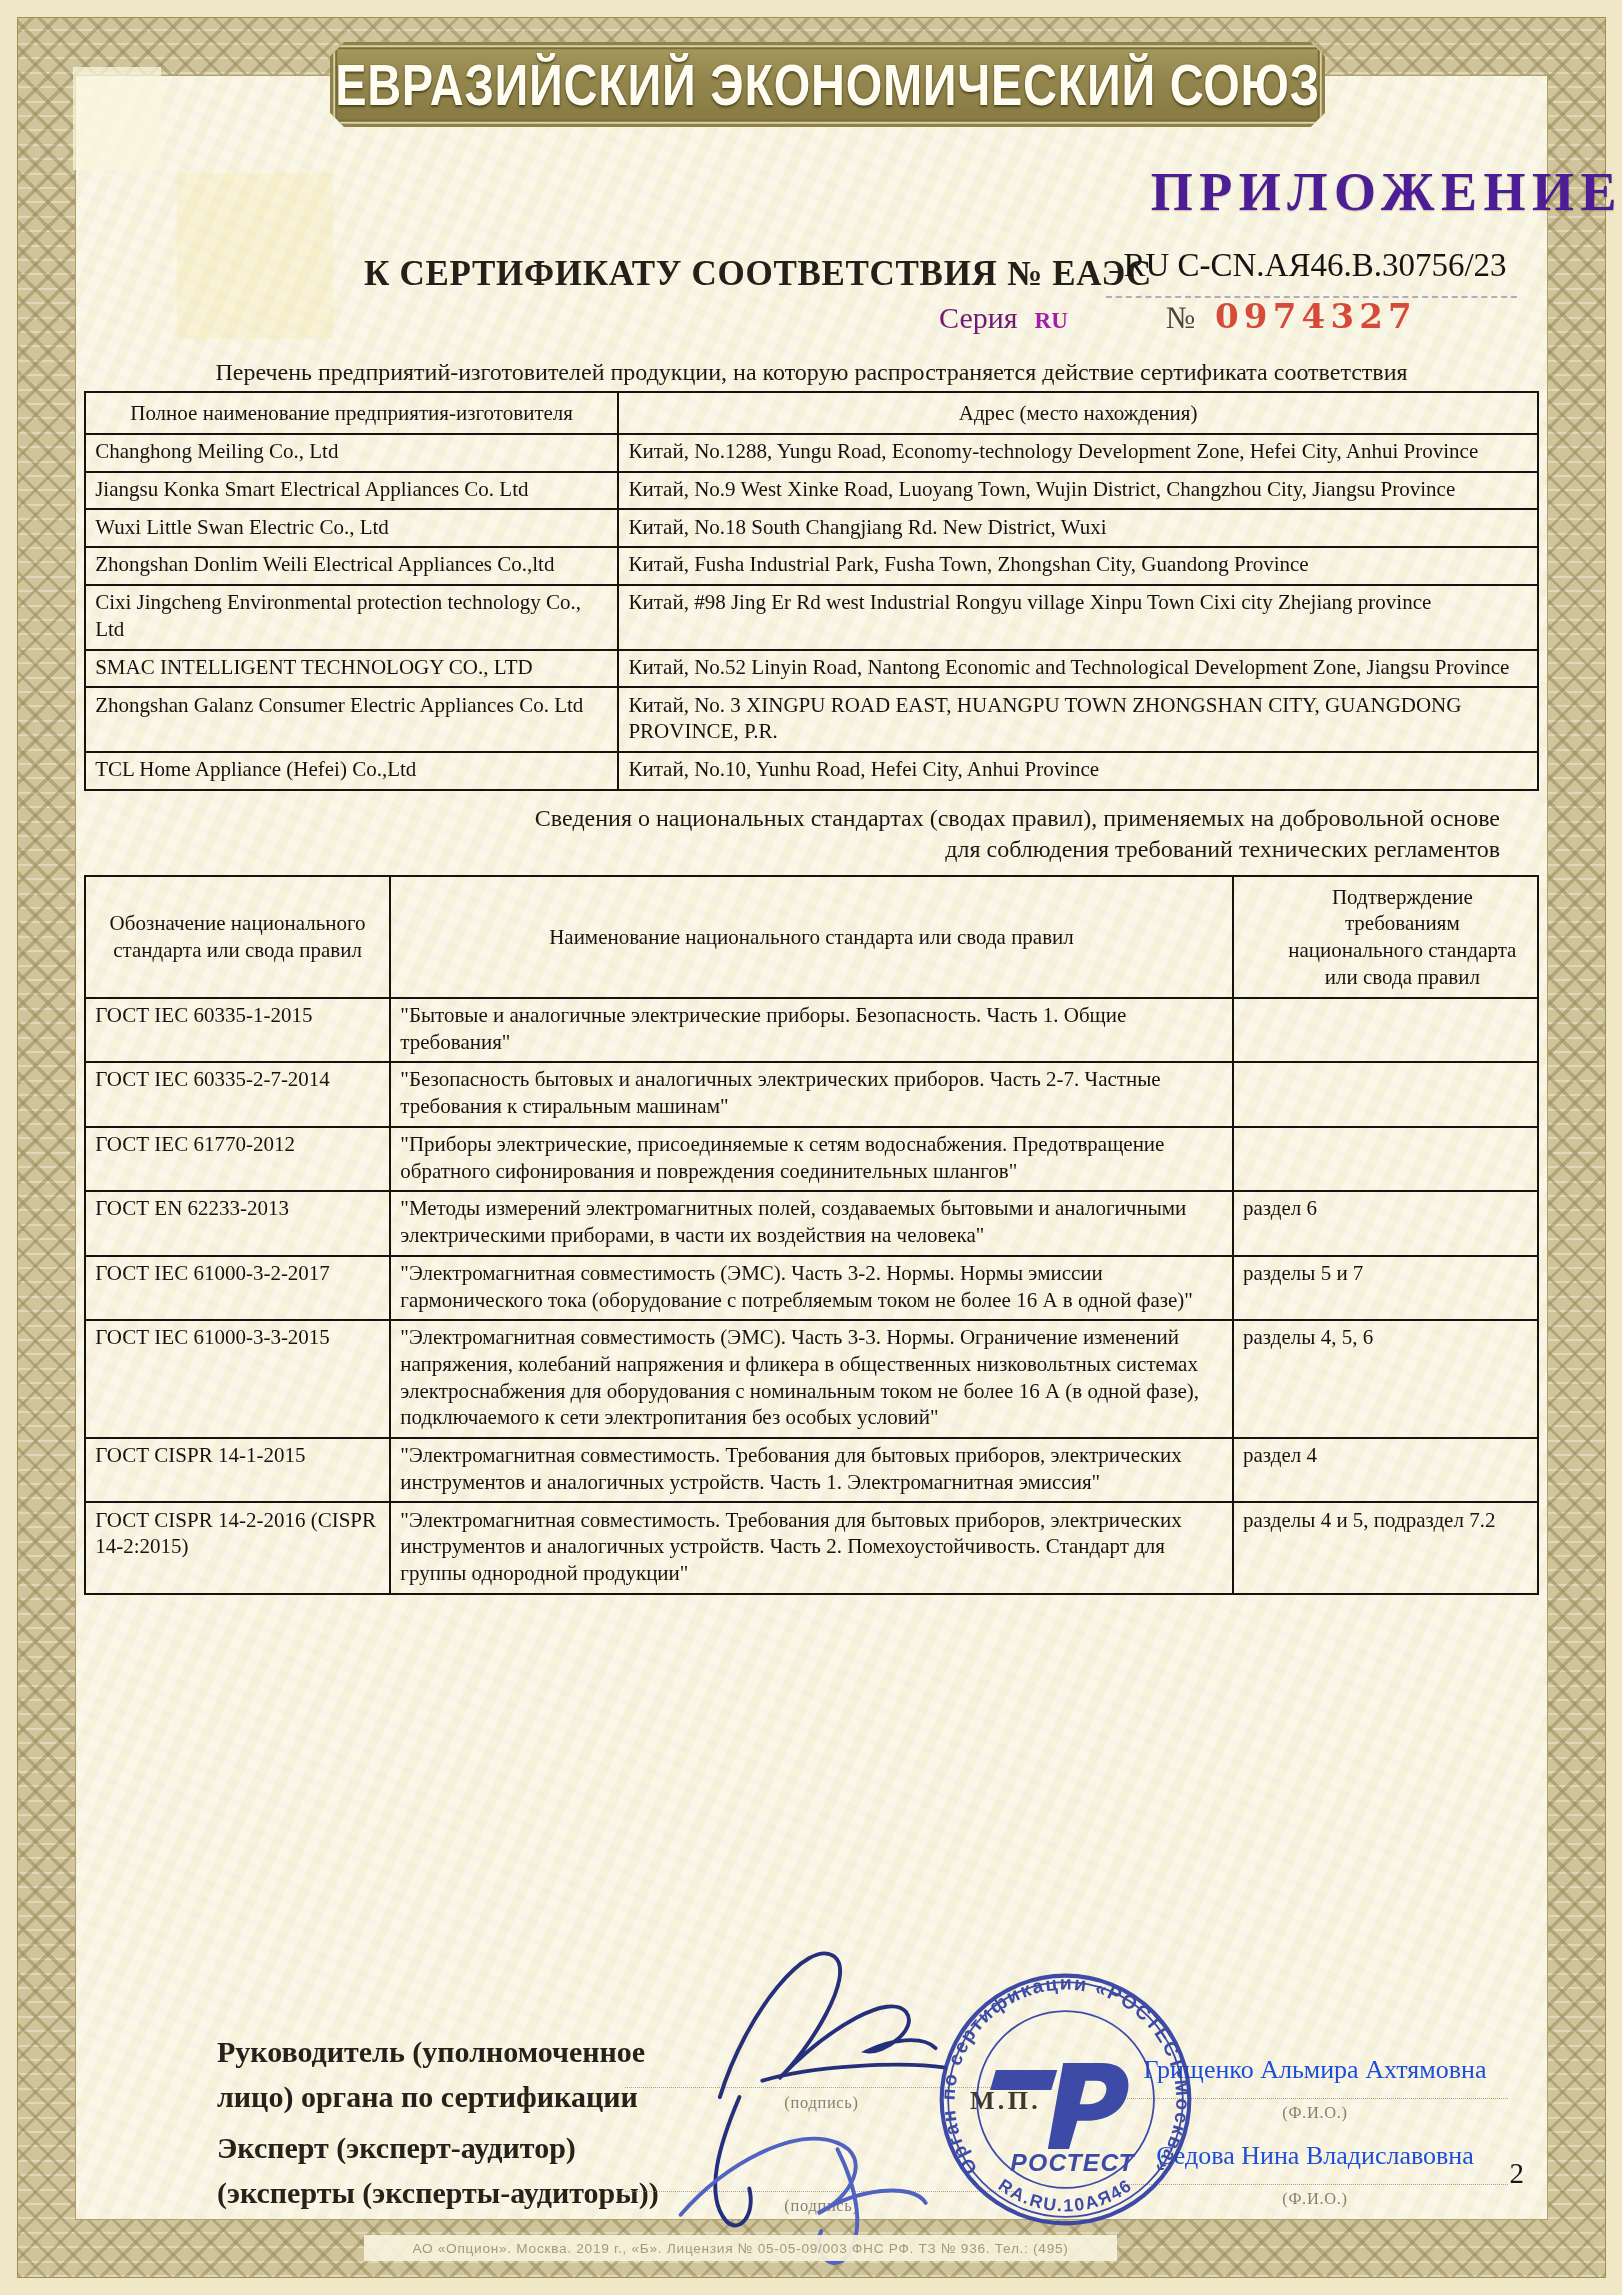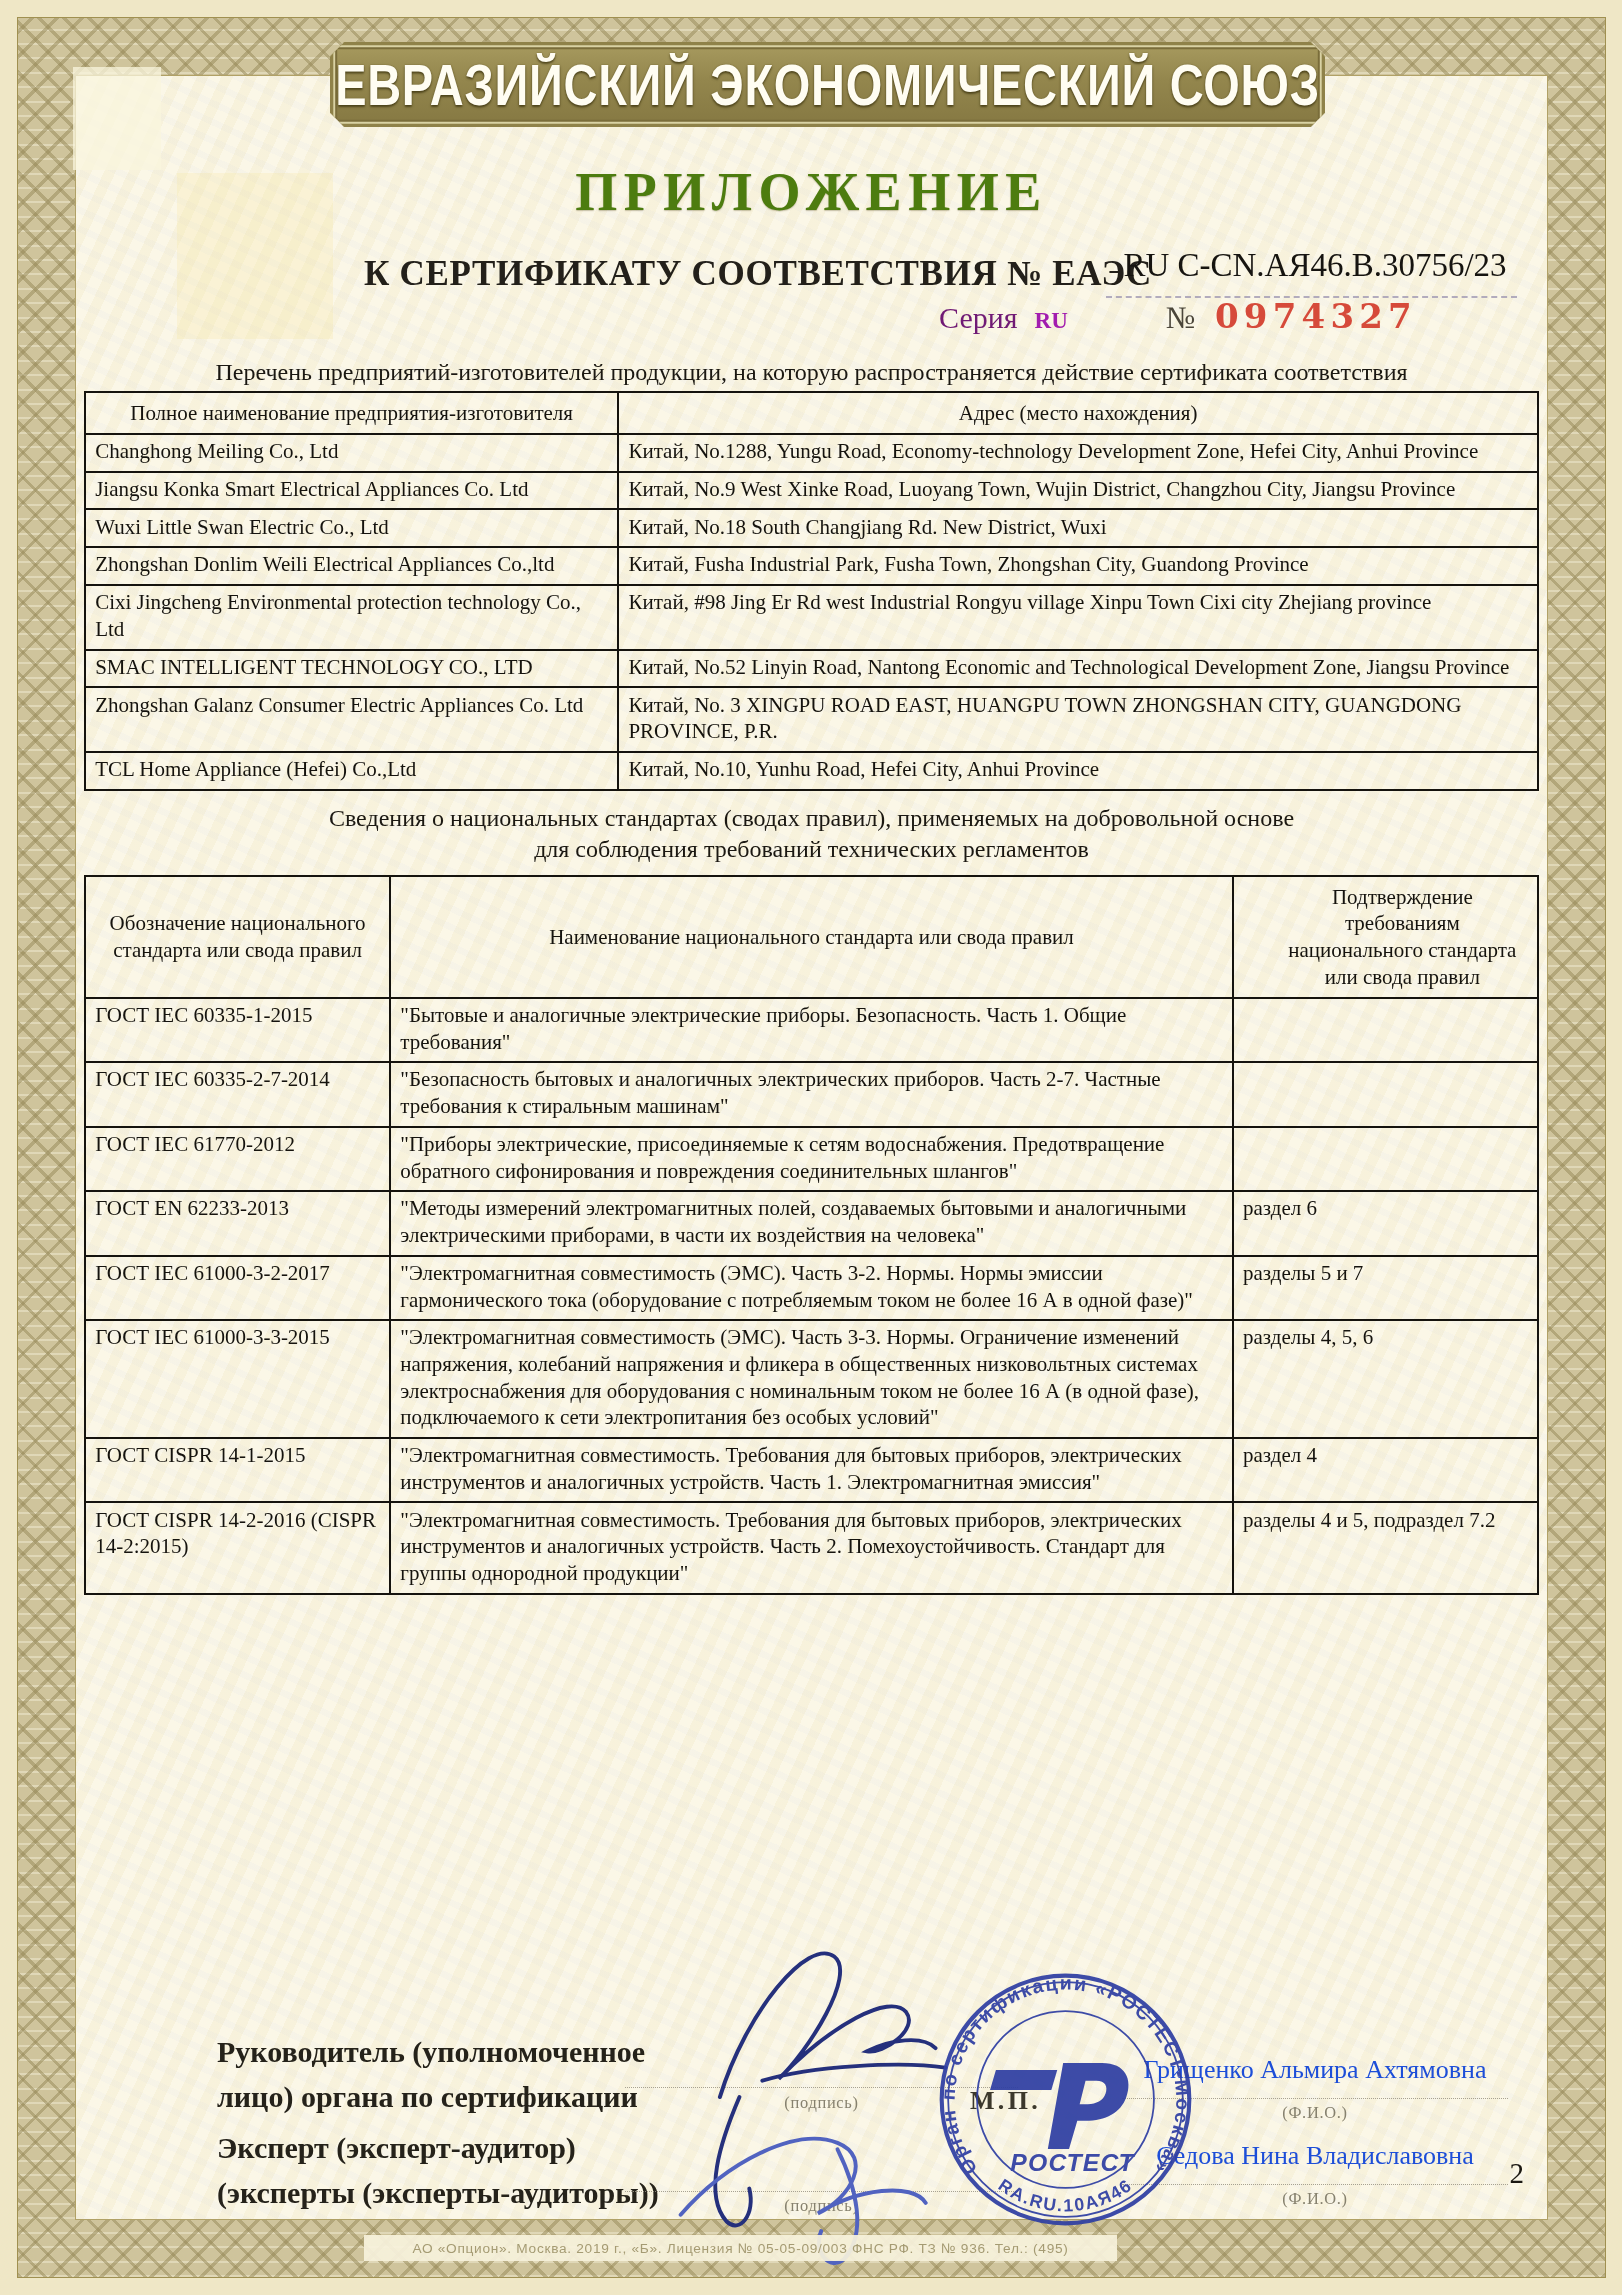--- a/index.html
+++ b/index.html
@@ -39,42 +39,42 @@
     display:flex;align-items:center;justify-content:center;
   }
   .banner-text{
     display:inline-block;font-family:"Liberation Sans",sans-serif;font-weight:700;
     font-size:47px;letter-spacing:0.7px;color:#fffdf2;white-space:nowrap;
     transform:scaleY(1.22);
     text-shadow:0 2px 2px rgba(58,50,14,.75),0 0 1.3px #6c5f2c;
   }
 
   .doc-title{
-    position:absolute;top:161px;left:0;right:0;text-align:center;
-    font-size:54px;font-weight:700;letter-spacing:6.5px;color:#4d7c0f;
+    position:absolute;top:161px;left:0;right:0;text-align:right;
+    font-size:54px;font-weight:700;letter-spacing:6.5px;color:#4c1d95;
     text-shadow:0 1.3px 1.3px rgba(96,86,42,.35);
   }
   .cert-label{position:absolute;left:364px;top:254px;font-size:35px;font-weight:700;letter-spacing:0.7px;color:#23201a;}
   .cert-number{position:absolute;left:1112px;top:247px;width:406px;text-align:center;font-size:33px;color:#161410;white-space:nowrap;}
   .cert-underline{position:absolute;left:1106px;top:296px;width:411px;border-top:2px dashed #9b94b0;opacity:.75;}
   .series-row{position:absolute;left:939px;top:296px;display:flex;align-items:baseline;white-space:nowrap;}
   .series-label{font-size:30px;color:#701a75;}
   .series-value{font-size:23px;font-weight:700;color:#a21caf;margin-left:17px;}
   .no-sign{font-size:31px;color:#4b463a;margin-left:98px;}
   .blank-number{font-family:"DejaVu Serif",serif;font-size:34px;font-weight:700;color:#d64a3a;letter-spacing:5.2px;margin-left:19.6px;}
 
   .intro1{position:absolute;top:359px;left:118px;right:118px;text-align:center;font-size:24px;color:#1b1812;}
 
   .flow{position:absolute;top:391px;left:84px;width:1455px;}
   table{width:100%;border-collapse:collapse;font-size:21px;line-height:1.27;color:#15130e;}
   td,th{border:2px solid #15130e;padding:3.3px 9.2px 5.9px;vertical-align:top;text-align:left;font-weight:400;}
   th{text-align:center;vertical-align:middle;padding:6.5px 9.2px;}
   .t1-c1{width:36.7%;} .t1-c2{width:63.3%;}
   .t2-c1{width:21%;} .t2-c2{width:58%;} .t2-c3{width:21%;padding-left:43px;}
-  .intro2{margin:11.8px 39px 9.2px;text-align:center;font-size:24px;line-height:1.32;}
+  .intro2{margin:11.8px 39px 9.2px;text-align:right;font-size:24px;line-height:1.32;}
 
   
   .sig-label{position:absolute;left:217px;width:478px;font-weight:700;font-size:30px;line-height:1.5;color:#25221a;}
   .lbl-head{top:2029px;}
   .lbl-expert{top:2125px;}
   .dotline{position:absolute;border-top:1.3px dotted #9a9484;opacity:.85;}
   .sign-line-1{left:625px;top:2087px;width:393px;}
   .sign-line-2{left:625px;top:2191px;width:393px;}
   .fio-line-1{left:1122px;top:2098px;width:386px;}
   .fio-line-2{left:1122px;top:2184px;width:386px;}

